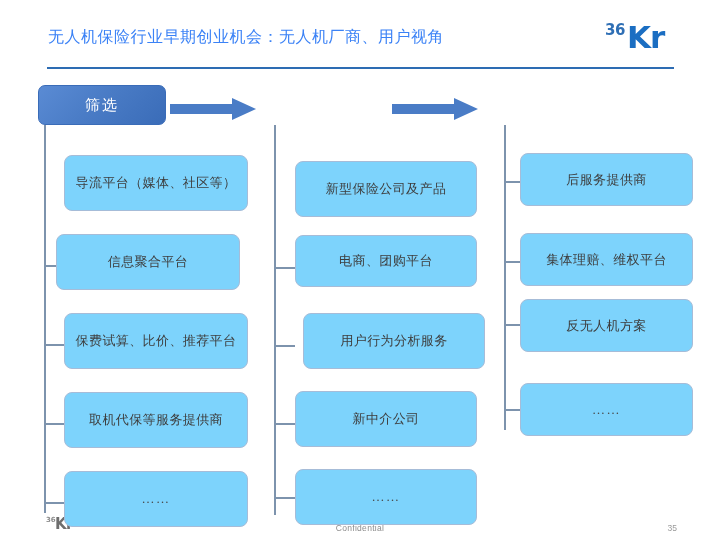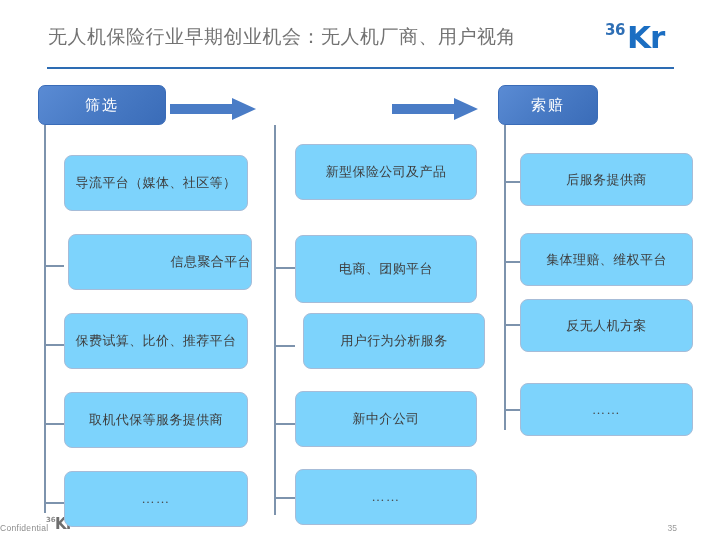--- a/index.html
+++ b/index.html
@@ -15,23 +15,23 @@
     font-family: "Liberation Serif", "DejaVu Serif", serif;
     -webkit-font-smoothing: antialiased;
   }
 
   
   .slide-title {
     position: absolute;
     left: 48px;
     top: 24px;
     font-family: "Liberation Serif", "DejaVu Serif", serif;
-    font-size: 19px;
+    font-size: 16px;
     line-height: 26px;
-    color: #737373;
+    color: #3b82f6;
     letter-spacing: 0.5px;
     white-space: nowrap;
   }
   .title-rule {
     position: absolute;
     left: 47px;
     top: 67px;
     width: 627px;
     height: 2px;
     background: #2d6cb3;
@@ -171,20 +171,21 @@
     font-family: "DejaVu Sans", sans-serif;
     font-size: 15px;
     font-weight: 700;
     color: #6e6e6e;
     letter-spacing: -0.5px;
   }
   .footer-confidential {
     position: absolute;
     left: 0; right: 0;
     bottom: 7px;
+    text-align: center;
     font-family: "Liberation Sans", sans-serif;
     font-size: 8.5px;
     color: #8c8c8c;
     letter-spacing: 0.3px;
   }
   .footer-page {
     position: absolute;
     right: 43px;
     bottom: 7px;
     font-family: "Liberation Sans", sans-serif;
@@ -222,21 +223,21 @@
   <div class="trunk" style="left:6px; top:40px; height:388px;"></div>
 
   <div class="stub" style="left:6px; top:180px; width:20px;"></div>
   <div class="stub" style="left:6px; top:259px; width:20px;"></div>
   <div class="stub" style="left:6px; top:338px; width:20px;"></div>
   <div class="stub" style="left:6px; top:417px; width:20px;"></div>
 
   <div class="item-box" style="left:26px; top:70px;  width:184px; height:56px;">
     <span class="item-label">导流平台（媒体、社区等）</span>
   </div>
-  <div class="item-box" style="left:30px; top:149px; width:184px; height:56px;justify-content:flex-end;">
+  <div class="item-box" style="left:18px; top:149px; width:184px; height:56px;">
     <span class="item-label">信息聚合平台</span>
   </div>
   <div class="item-box" style="left:26px; top:228px; width:184px; height:56px;">
     <span class="item-label">保费试算、比价、推荐平台</span>
   </div>
   <div class="item-box" style="left:26px; top:307px; width:184px; height:56px;">
     <span class="item-label">取机代保等服务提供商</span>
   </div>
   <div class="item-box" style="left:26px; top:386px; width:184px; height:56px;">
     <span class="item-label ellipsis">……</span>
@@ -245,41 +246,38 @@
 
 <div class="column col-1">
 
   <div class="trunk" style="left:6px; top:40px; height:390px;"></div>
 
   <div class="stub" style="left:6px; top:182px; width:21px;"></div>
   <div class="stub" style="left:6px; top:260px; width:21px;"></div>
   <div class="stub" style="left:6px; top:338px; width:21px;"></div>
   <div class="stub" style="left:6px; top:412px; width:21px;"></div>
 
-  <div class="item-box" style="left:27px; top:59px;  width:182px; height:56px;">
+  <div class="item-box" style="left:27px; top:76px;  width:182px; height:56px;">
     <span class="item-label">新型保险公司及产品</span>
   </div>
-  <div class="item-box" style="left:27px; top:150px; width:182px; height:68px;">
+  <div class="item-box" style="left:27px; top:150px; width:182px; height:52px;">
     <span class="item-label">电商、团购平台</span>
   </div>
   <div class="item-box" style="left:27px; top:228px; width:182px; height:56px;margin-left:8px;">
     <span class="item-label">用户行为分析服务</span>
   </div>
   <div class="item-box" style="left:27px; top:306px; width:182px; height:56px;">
     <span class="item-label">新中介公司</span>
   </div>
   <div class="item-box" style="left:27px; top:384px; width:182px; height:56px;">
     <span class="item-label ellipsis">……</span>
   </div>
 </div>
 
 <div class="column col-2">
-  <div class="head-box">
-    <span class="head-label">索赔</span>
-  </div>
 
   <div class="trunk" style="left:6px; top:40px; height:305px;"></div>
 
   <div class="stub" style="left:6px; top:96px;  width:16px;"></div>
   <div class="stub" style="left:6px; top:176px; width:16px;"></div>
   <div class="stub" style="left:6px; top:239px; width:16px;"></div>
   <div class="stub" style="left:6px; top:324px; width:16px;"></div>
 
   <div class="item-box" style="left:22px; top:68px;  width:173px; height:53px;">
     <span class="item-label">后服务提供商</span>

